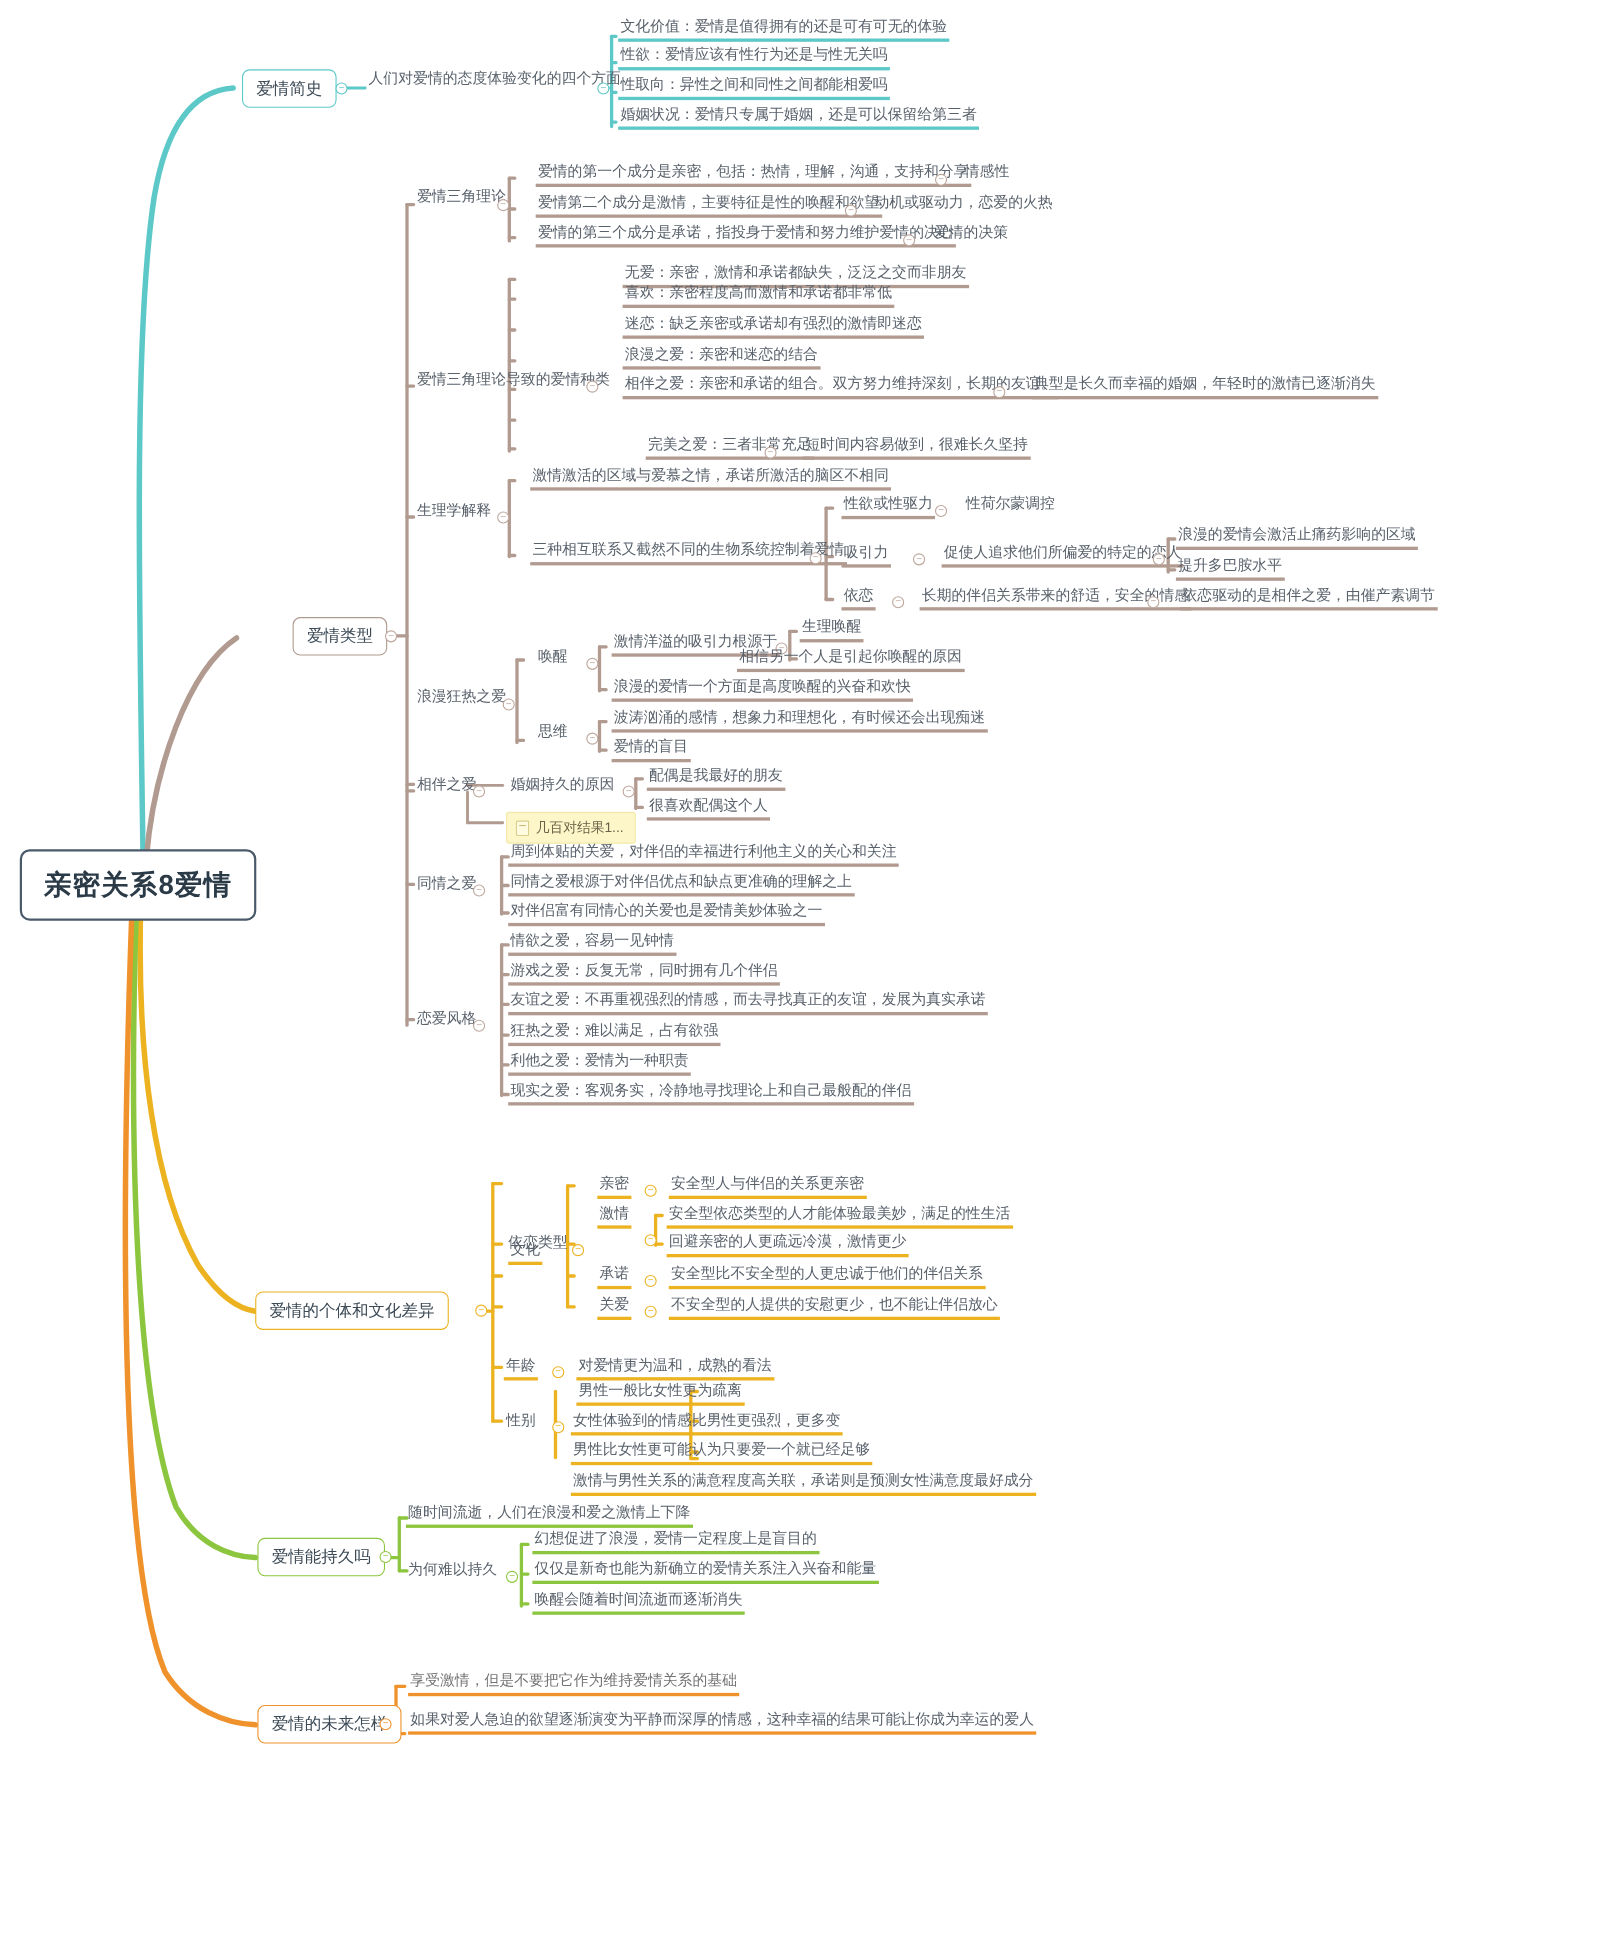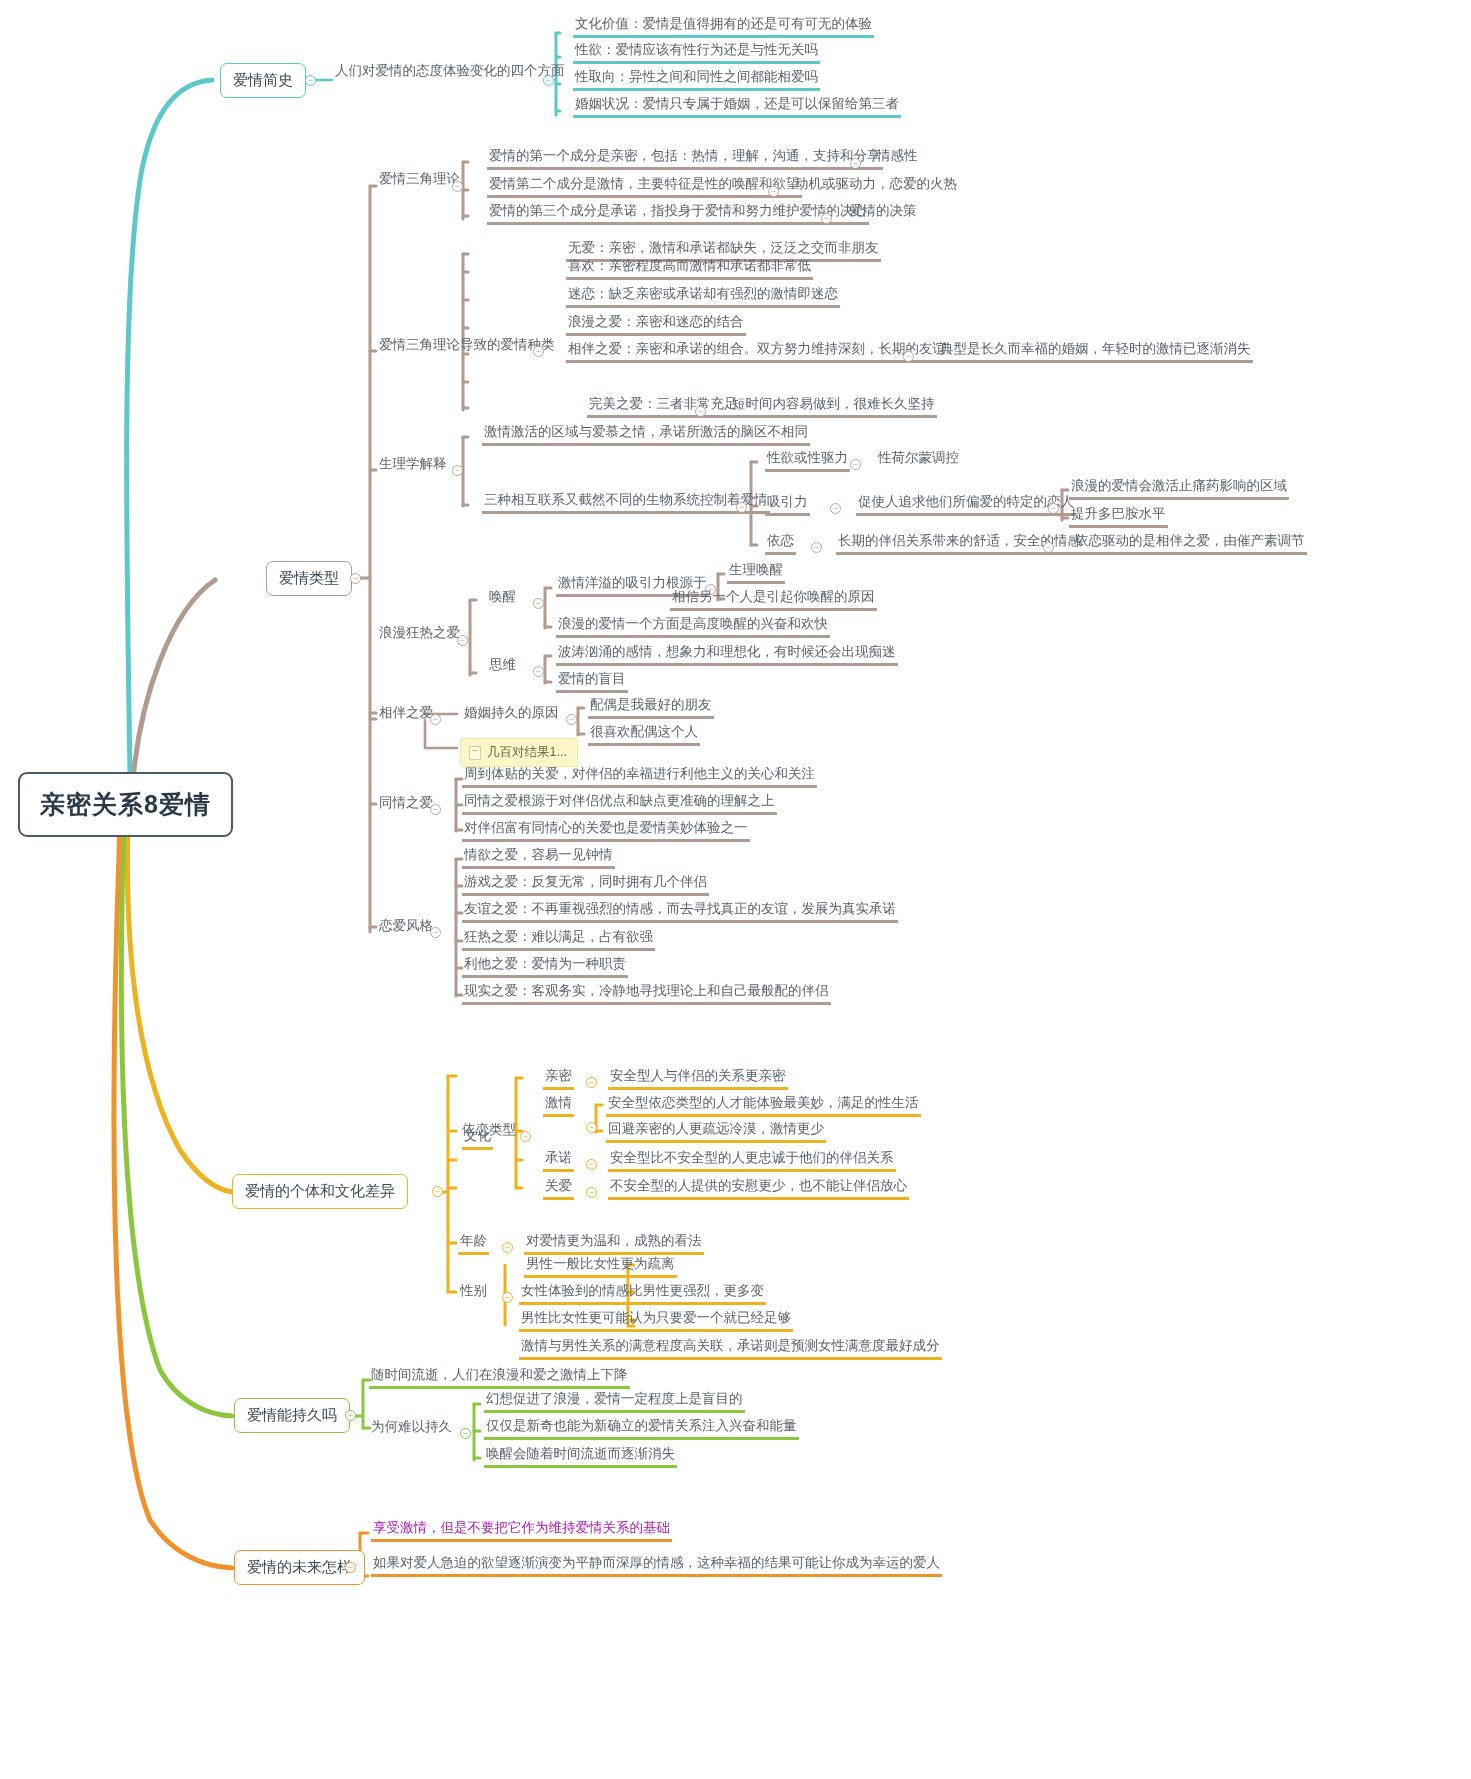--- a/index.html
+++ b/index.html
@@ -47,27 +47,27 @@
 
   
   .leaf {
     position:absolute;
     font-size:13.5px;
     color:#59616b;
     white-space:nowrap;
     line-height:16px;
     padding:0 2px 3px 2px;
   }
-  .leaf.u-cyan   { border-bottom:3px solid #5cc8c8;margin-left:11px; }
+  .leaf.u-cyan   { border-bottom:3px solid #5cc8c8; }
   .leaf.u-brown  { border-bottom:3px solid #b19a8f; }
   .leaf.u-yellow { border-bottom:3px solid #ecb21f; }
   .leaf.u-green  { border-bottom:3px solid #8cc63e; }
   .leaf.u-orange { border-bottom:3px solid #f0922b; }
   .leaf.plain    { border-bottom:none; }
-  .leaf.red      { color:#a21caf; }
+  .leaf.red      { color:#737373; }
 
   
   .toggle {
     position:absolute;
     width:11px; height:11px;
     border-radius:50%;
     border:1px solid #c8b2a8;
     background:#fff;
     display:flex; align-items:center; justify-content:center;
     font-size:9px; line-height:1; color:#b09a90;

